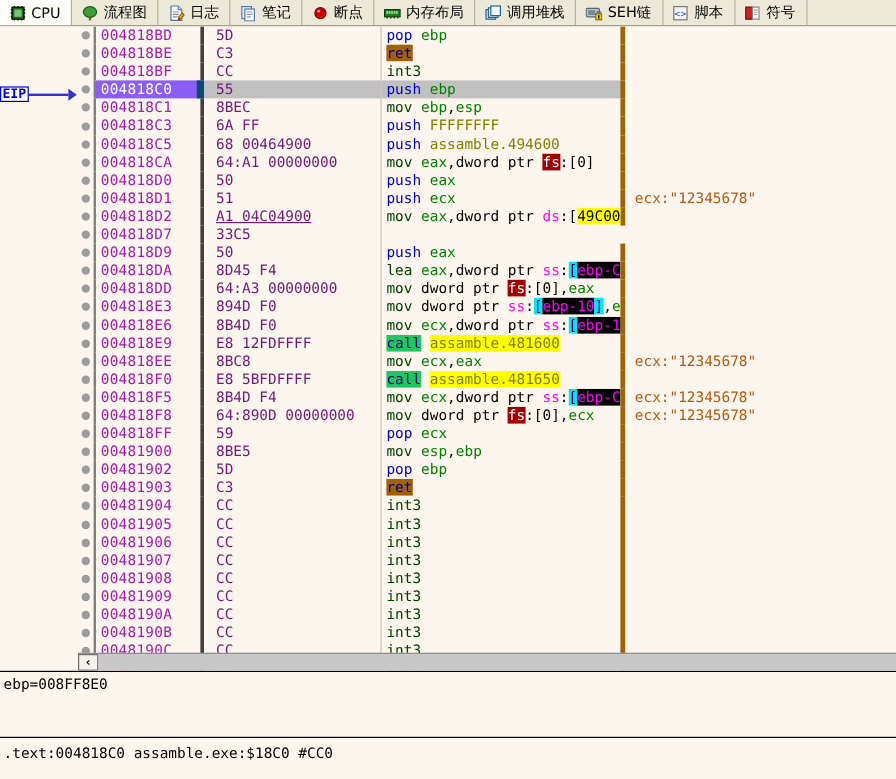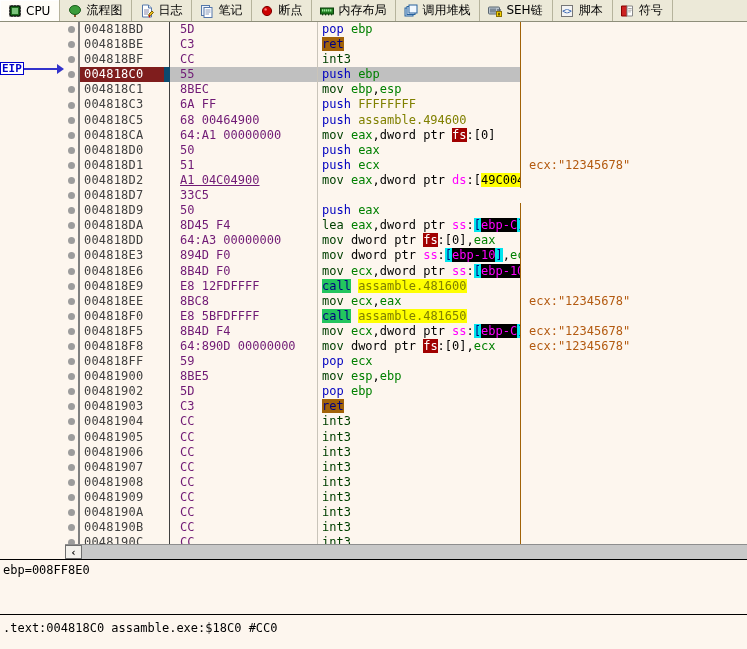--- a/index.html
+++ b/index.html
@@ -57,34 +57,34 @@
   }
   .c-bp{
     width:15px;flex:0 0 15px;
     display:flex;align-items:center;justify-content:center;
     border-right:2px solid #808080;
     box-sizing:border-box;
   }
   .bpdot{width:7px;height:7px;border-radius:50%;background:#9c9c9c;}
   .c-addr{
     width:90px;flex:0 0 90px;
-    color:#404040;padding-left:4px;box-sizing:border-box;
-    border-right:1px solid #404040;
+    color:#a21caf;padding-left:4px;box-sizing:border-box;
+    border-right:3px solid #404040;
     letter-spacing:0.2px;
   }
-  .row.sel .c-addr{background:#7f1d1d;color:#fff;border-right:6px solid #0c4a6e;}
+  .row.sel .c-addr{background:#8b5cf6;color:#fff;border-right:6px solid #0c4a6e;}
   .c-bytes{
     width:148px;flex:0 0 148px;
     color:#701a75;padding-left:10px;box-sizing:border-box;
     border-right:1px solid #c9c4ba;
   }
   .c-ins{
     width:203px;flex:0 0 203px;
     padding-left:4px;box-sizing:border-box;
-    border-right:1px solid #a16207;
+    border-right:4px solid #a16207;
     overflow:hidden;
   }
   .c-cmt{
     flex:1 1 auto;
     padding-left:8px;box-sizing:border-box;
     color:#b35a10;overflow:hidden;
   }
   
   .mn     {color:#0000c0;}   
   .mn2    {color:#004000;}   
@@ -615,21 +615,21 @@
         <div class="c-bp">
           <div class="bpdot"></div>
         </div>
         <div class="c-addr">0048190D</div>
         <div class="c-bytes">CC</div>
         <div class="c-ins"><span class="mn2">int3</span></div>
         <div class="c-cmt"></div>
       </div>
     </div>
 
-  <div id="eipmark" style="left: 0px; width: 64px; top: 39px;">
+  <div id="eipmark" style="left: 0px; width: 64px; top: 49px;">
     <span class="lbl">EIP</span>
     <span class="ln"></span>
     <span class="ar"></span>
   </div>
 
   <div id="hscroll">
     <div class="sbtn">‹</div>
     <div class="strack"></div>
   </div>
 </div>

